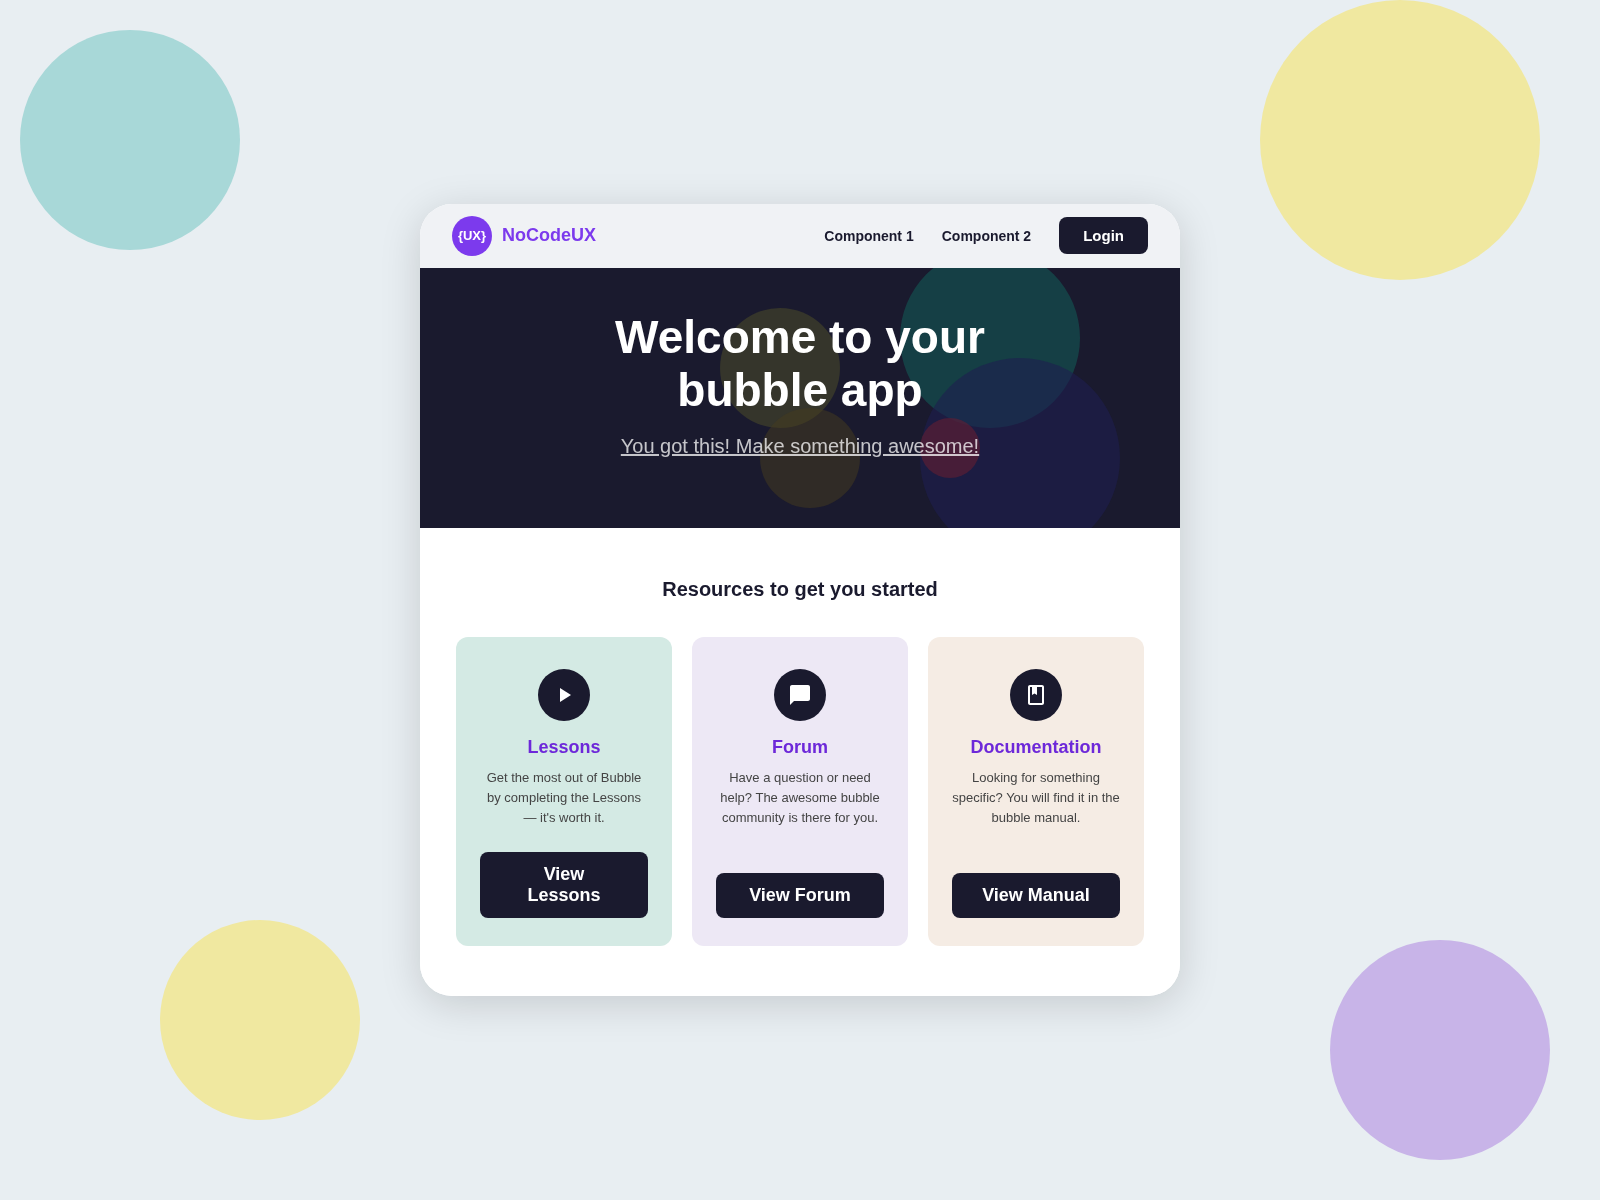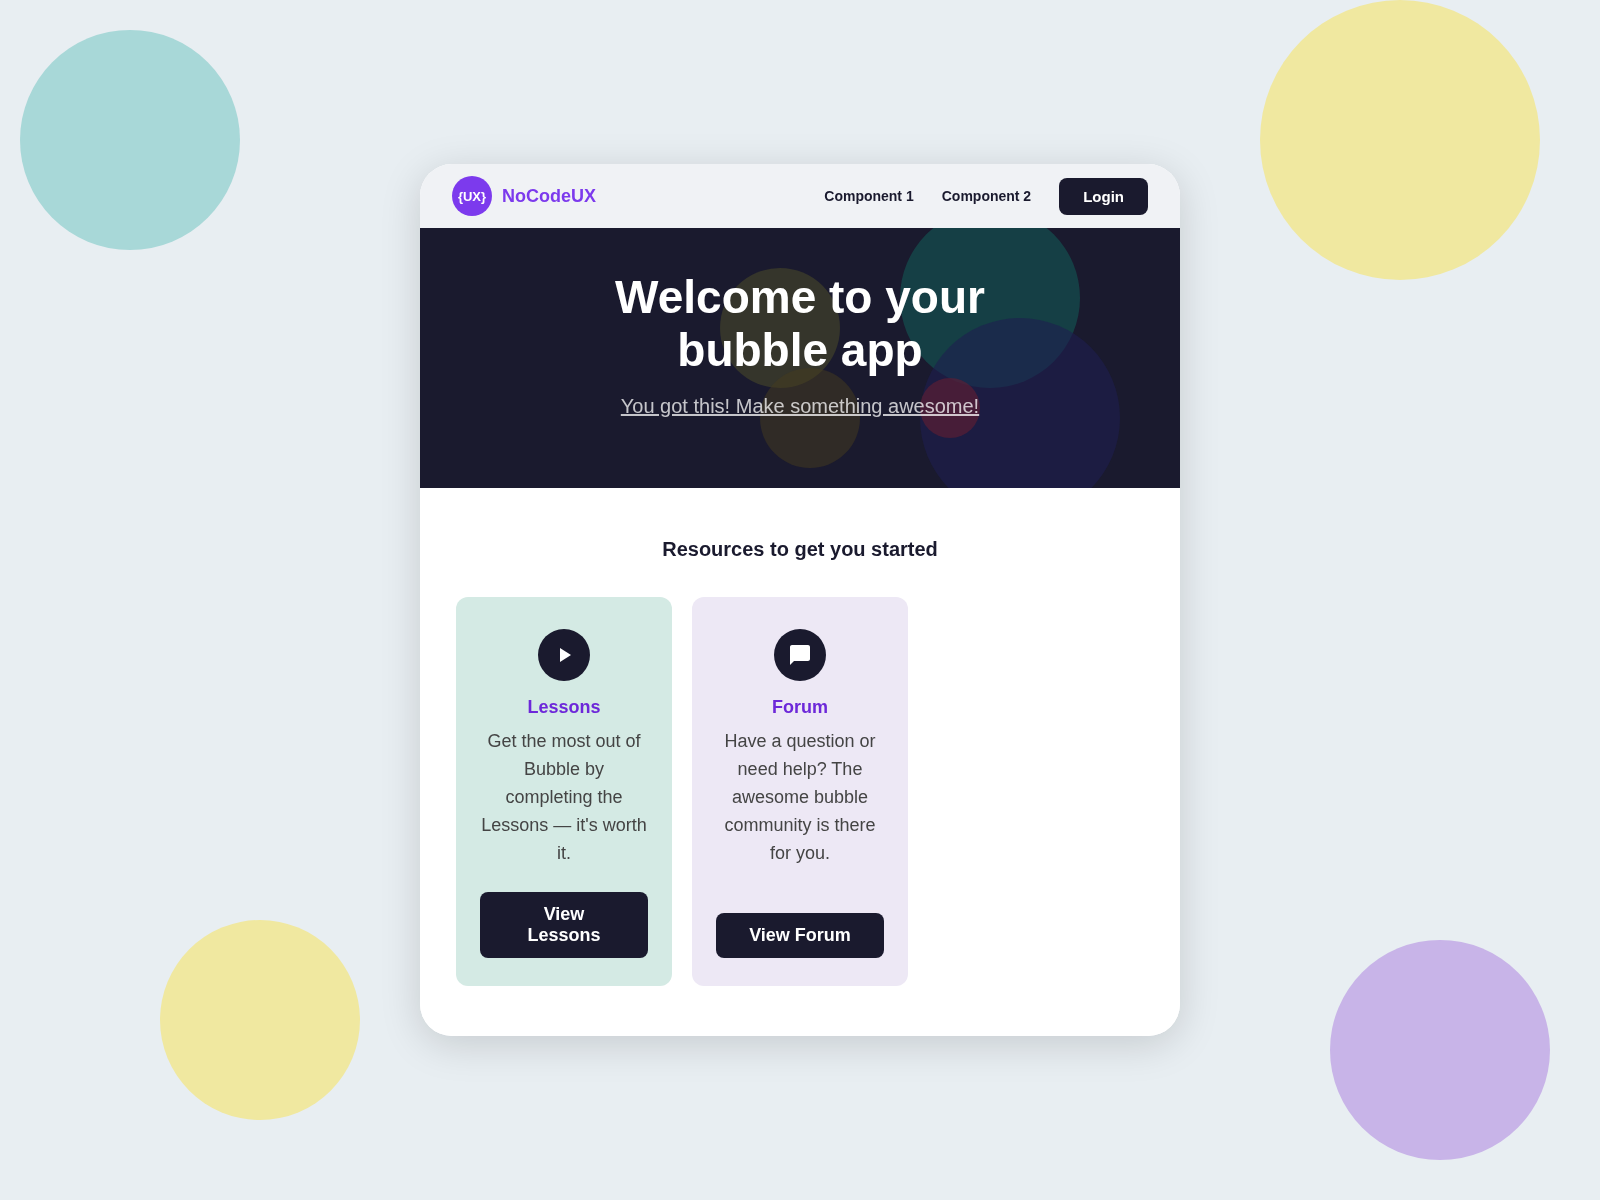--- a/index.html
+++ b/index.html
@@ -205,21 +205,21 @@
     }
 
     .rc-title {
       font-size: 18px;
       font-weight: 700;
       color: #6d28d9;
       margin-bottom: 10px;
     }
 
     .rc-desc {
-      font-size: 18px;
+      font-size: 13px;
       color: #444;
       line-height: 1.55;
       margin-bottom: 24px;
       flex: 1;
     }
 
     .rc-btn {
       background: #1a1a2e;
       color: white;
       border: none;
@@ -289,17 +289,27 @@
         <div class="rc-icon">
           <svg viewBox="0 0 24 24">
             <path d="M20 2H4c-1.1 0-2 .9-2 2v18l4-4h14c1.1 0 2-.9 2-2V4c0-1.1-.9-2-2-2z"></path>
           </svg>
         </div>
         <div class="rc-title">Forum</div>
         <div class="rc-desc">Have a question or need help? The awesome bubble community is there for you.</div>
         <button class="rc-btn">View Forum</button>
       </div>
 
+      <div class="resource-card rc-pink">
+        <div class="rc-icon">
+          <svg viewBox="0 0 24 24">
+            <path d="M18 2H6c-1.1 0-2 .9-2 2v16c0 1.1.9 2 2 2h12c1.1 0 2-.9 2-2V4c0-1.1-.9-2-2-2zm0 18H6V4h2v8l2.5-1.5L13 12V4h5v16z"></path>
+          </svg>
+        </div>
+        <div class="rc-title">Documentation</div>
+        <div class="rc-desc">Looking for something specific? You will find it in the bubble manual.</div>
+        <button class="rc-btn">View Manual</button>
+      </div>
 
     </div>
   </div>
 
 </div>
 
 </body></html>

